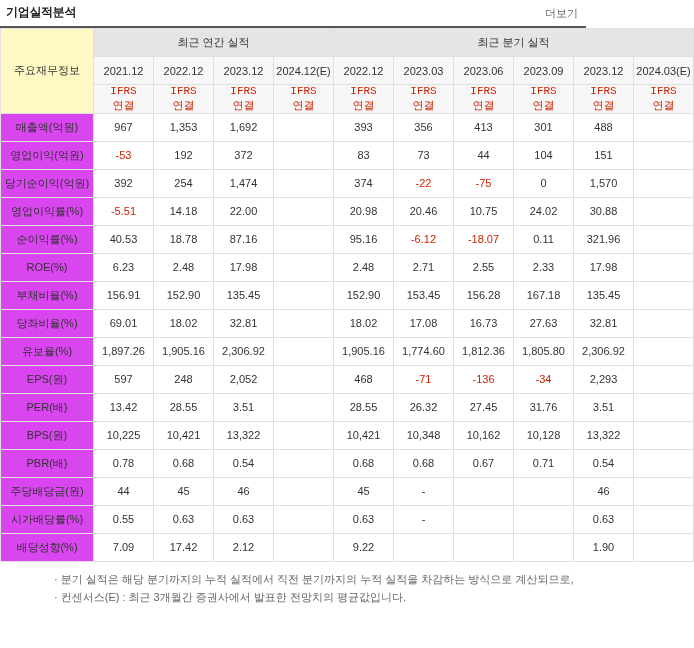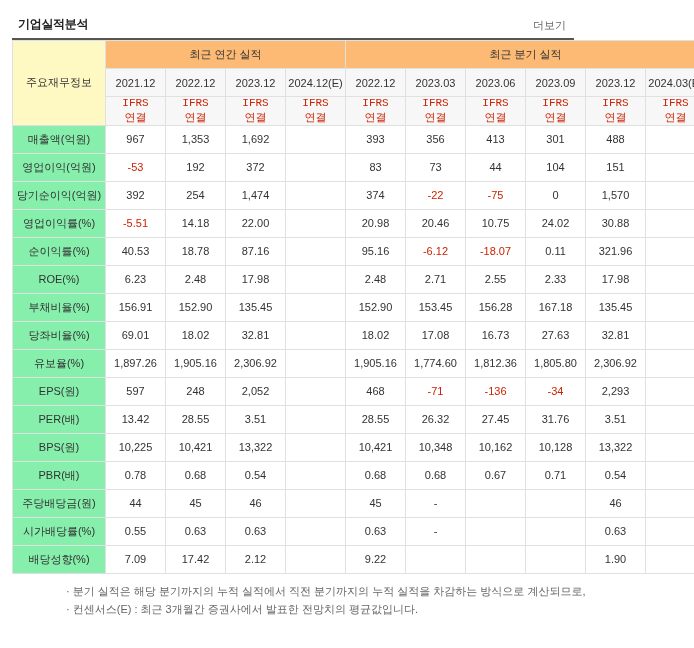--- a/index.html
+++ b/index.html
@@ -4,21 +4,21 @@
 <style>
   * { box-sizing: border-box; }
   body {
     margin: 0;
     width: 694px;
     background: #ffffff;
     font-family: "Liberation Sans", sans-serif;
     font-size: 11px;
     color: #333333;
   }
-  .wrap { width: 586px; padding: 12px; }
+  .wrap { width: 586px; padding: 0; }
 
   .title-bar {
     display: flex;
     align-items: flex-end;
     justify-content: space-between;
     padding: 4px 8px 5px 6px;
     border-bottom: 2px solid #555555;
   }
   .title-text {
     font-size: 12px;
@@ -41,21 +41,21 @@
     border: 1px solid #e0e0e0;
     padding: 0;
     font-weight: normal;
     font-size: 11px;
     text-align: center;
     vertical-align: middle;
     height: 28px;
   }
 
   .grp-head {
-    background: #fdba74;
+    background: #e5e5e5;
     color: #333333;
     font-size: 11.5px;
     height: 26px;
     border-bottom: 1px solid #e0e0e0;
   }
   .corner {
     background: #fef9c3;
     color: #333333;
     font-size: 11.5px;
     text-align: center;
@@ -73,21 +73,21 @@
     height: 34px;
     line-height: 1.25;
     font-size: 10.5px;
   }
   .ifrs-head .l1 { display: block; font-family: Liberation Mono, monospace; }
   .ifrs-head .l2 { display: block; }
 
   td.rowlabel {
     text-align: left;
     padding-left: 8px;
-    background: #86efac;
+    background: #d946ef;
     color: #333333;
     font-size: 11px;
   }
   td.val {
     text-align: right;
     padding-right: 8px;
     background: #ffffff;
   }
   td.val.neg { color: #cc2200; }
   td.val.empty { background: #ffffff; }

